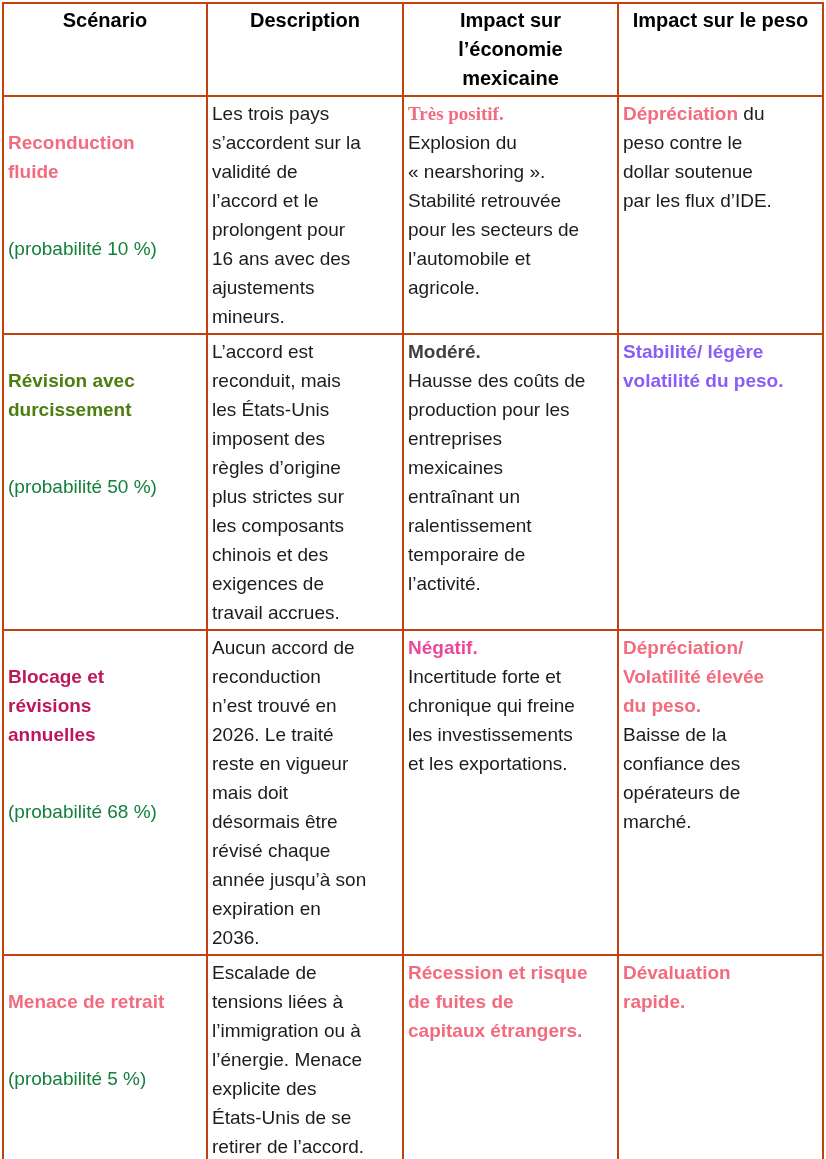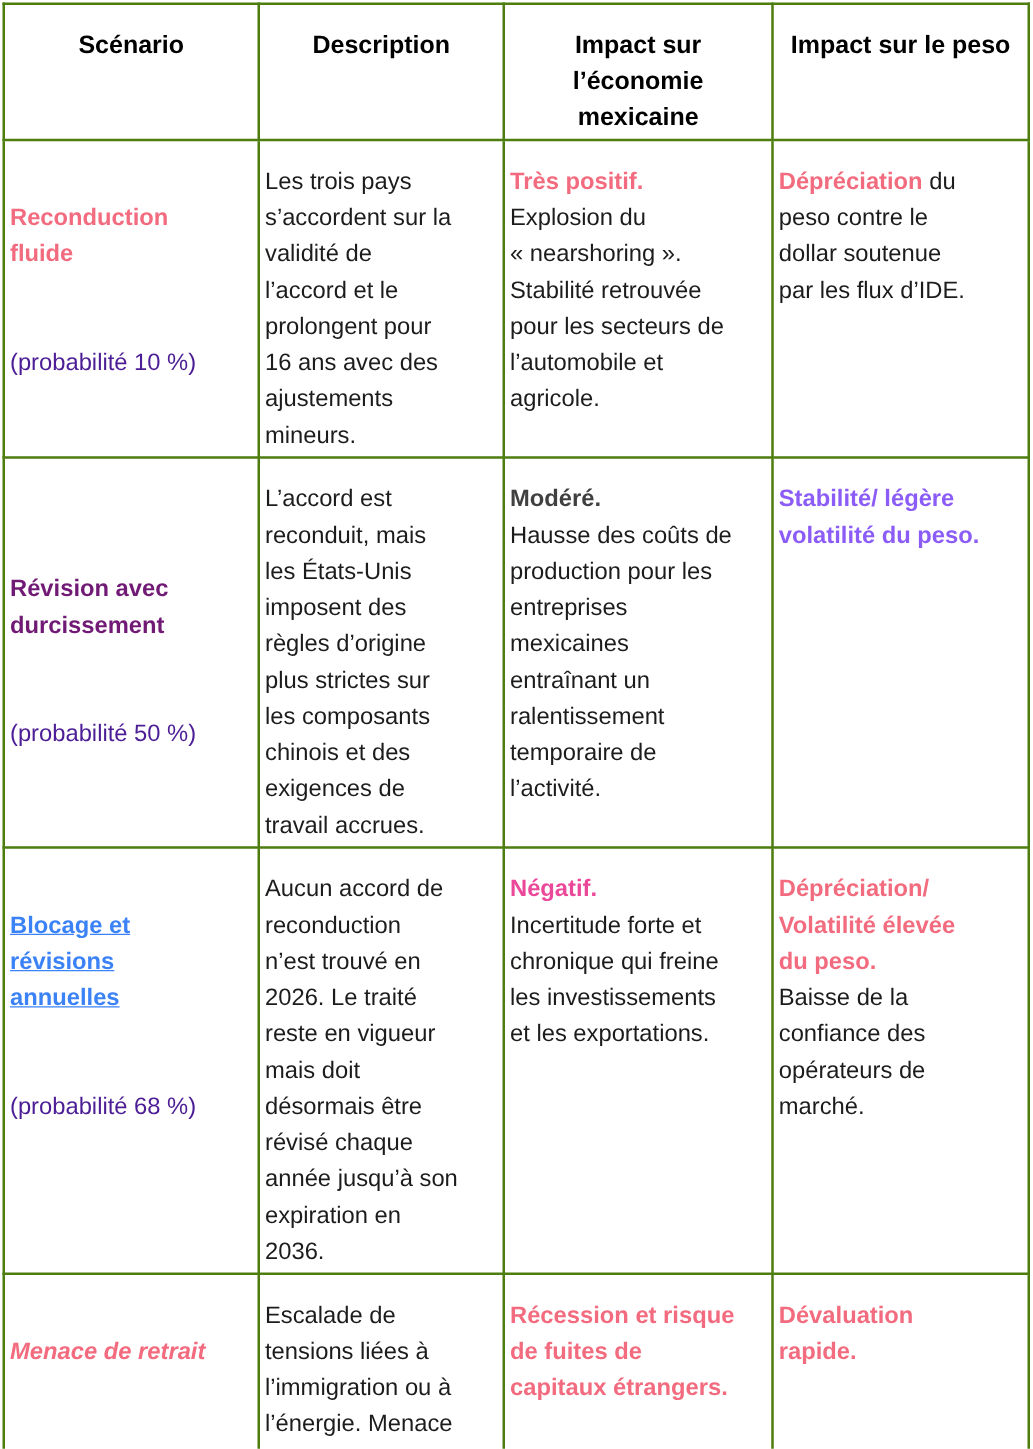--- a/index.html
+++ b/index.html
@@ -12,41 +12,41 @@
     font-family: "Liberation Sans", "DejaVu Sans", sans-serif;
   }
   table.scenario-table {
     border-collapse: collapse;
     table-layout: fixed;
     margin: 2px 0 0 2px;
     width: 820px;
   }
   .scenario-table th,
   .scenario-table td {
-    border: 2px solid #4d7c0f;
+    border: 2px solid #c2410c;
     vertical-align: top;
-    padding: 18px 4px 2px 4px;
+    padding: 2px 4px 2px 4px;
     font-size: 19px;
     line-height: 29px;
     color: #1c1c1c;
     white-space: pre-line;
     overflow: hidden;
   }
   .scenario-table th {
     font-weight: 700;
     font-size: 20px;
     color: #000000;
   }
   .accent {
     color: #f26b7e;
     font-weight: 700;
   }
   .prob {
-    margin-top: 29px;
-    color: #4c1d95;
+    margin-top: 19px;
+    color: #15803d;
     font-weight: 400;
   }
   tr.r-head { height: 87px; }
   tr.r0 { height: 238px; }
   tr.r1 { height: 295px; }
   tr.r2 { height: 319px; }
   tr.r3 { height: 202px; }
 </style>
 </head>
 <body>
@@ -76,35 +76,35 @@
         <div class="prob">(probabilité 10 %)</div>
       </td>
       <td><span>Les trois pays
 s’accordent sur la
 validité de
 l’accord et le
 prolongent pour
 16 ans avec des
 ajustements
 mineurs.</span></td>
-      <td><span class="accent" style="color: rgb(242, 107, 126);">Très positif.</span><span>
+      <td><span class="accent" style="color: rgb(242, 107, 126); font-family: Liberation Serif, serif;">Très positif.</span><span>
 Explosion du
 « nearshoring ».
 Stabilité retrouvée
 pour les secteurs de
 l’automobile et
 agricole.</span></td>
       <td><span class="accent" style="color: rgb(242, 107, 126);">Dépréciation</span><span> du
 peso contre le
 dollar soutenue
 par les flux d’IDE.</span></td>
     </tr>
     <tr class="r1">
       <td>
-        <div class="accent" style="color: #701a75; margin-top: 43px;">Révision avec
+        <div class="accent" style="color: #4d7c0f;">Révision avec
 durcissement</div>
         <div class="prob">(probabilité 50 %)</div>
       </td>
       <td><span>L’accord est
 reconduit, mais
 les États-Unis
 imposent des
 règles d’origine
 plus strictes sur
 les composants
@@ -118,21 +118,21 @@
 mexicaines
 entraînant un
 ralentissement
 temporaire de
 l’activité.</span></td>
       <td><span class="accent" style="color: #8b5cf6;">Stabilité/ légère
 volatilité du peso.</span><span></span></td>
     </tr>
     <tr class="r2">
       <td>
-        <div class="accent" style="color: #3b82f6; text-decoration: underline;">Blocage et
+        <div class="accent" style="color: #be185d;">Blocage et
 révisions
 annuelles</div>
         <div class="prob">(probabilité 68 %)</div>
       </td>
       <td><span>Aucun accord de
 reconduction
 n’est trouvé en
 2026. Le traité
 reste en vigueur
 mais doit
@@ -149,21 +149,21 @@
       <td><span class="accent" style="color: rgb(242, 107, 126);">Dépréciation/
 Volatilité élevée
 du peso.</span><span>
 Baisse de la
 confiance des
 opérateurs de
 marché.</span></td>
     </tr>
     <tr class="r3">
       <td>
-        <div class="accent" style="color: rgb(242, 107, 126); font-style: italic;">Menace de retrait</div>
+        <div class="accent" style="color: rgb(242, 107, 126);">Menace de retrait</div>
         <div class="prob">(probabilité 5 %)</div>
       </td>
       <td><span>Escalade de
 tensions liées à
 l’immigration ou à
 l’énergie. Menace
 explicite des
 États-Unis de se
 retirer de l’accord.</span></td>
       <td><span class="accent" style="color: rgb(242, 107, 126);">Récession et risque

